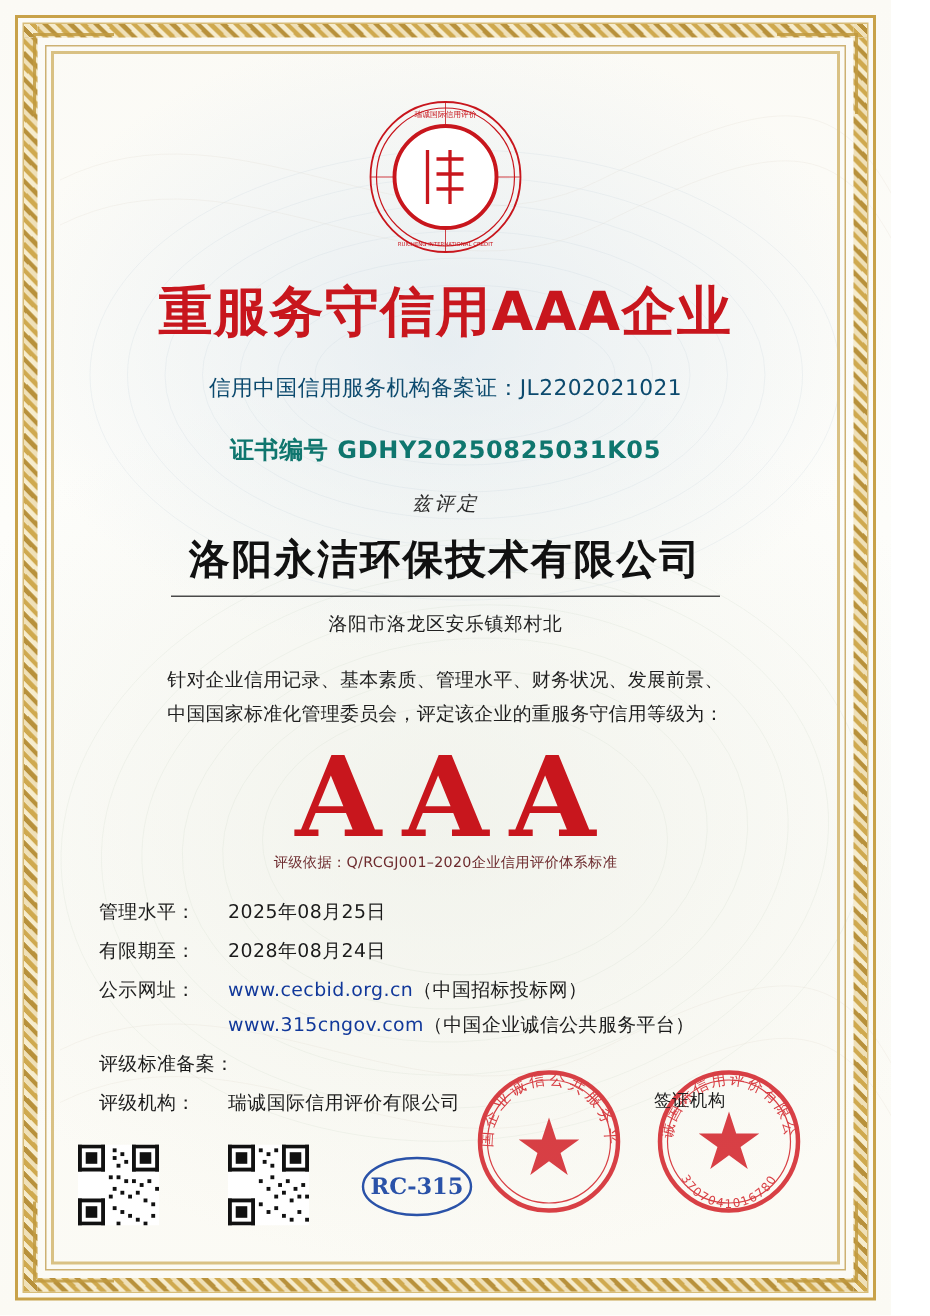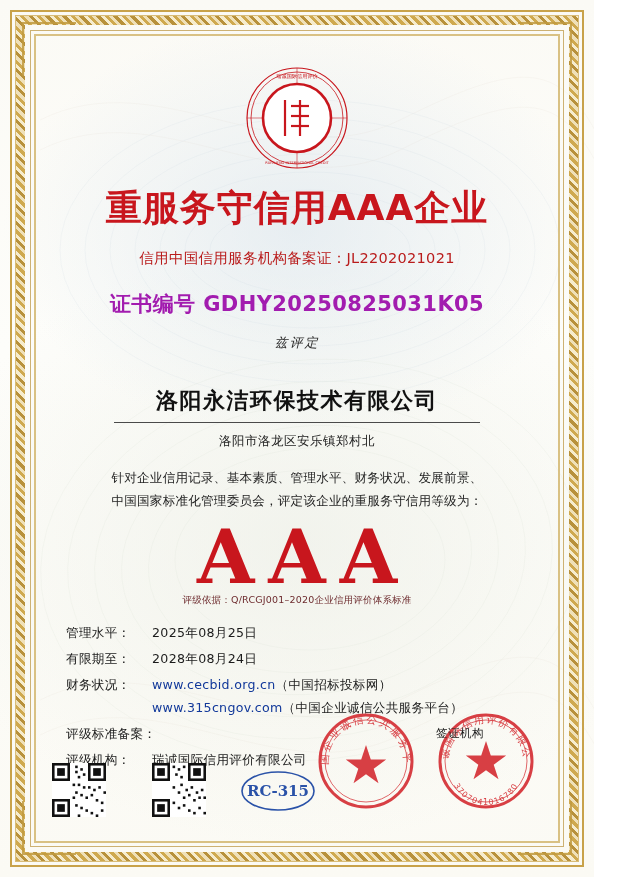--- a/index.html
+++ b/index.html
@@ -86,50 +86,49 @@
     font-size: 36px;
     font-weight: bold;
     color: #c8161d;
     letter-spacing: 1px;
     font-family: "DejaVu Sans", "Liberation Sans", sans-serif;
     white-space: nowrap;
   }
   .filing-no {
     margin-top: 16px;
     font-size: 14.5px;
-    color: #b91c1c;
+    color: #0c4a6e;
     letter-spacing: .3px;
   }
   .cert-no {
     margin-top: 22px;
-    font-size: 21px;
+    font-size: 16px;
     font-weight: bold;
-    color: #a21caf;
+    color: #0f766e;
     letter-spacing: .4px;
   }
   .hereby {
     margin-top: 16px;
     font-size: 13px;
     color: #2b2b2b;
     letter-spacing: 2px;
     font-style: italic;
   }
   .company-block {
     margin-top: 10px;
     width: 366px;
     text-align: center;
     border-bottom: 1.6px solid #4a4a4a;
     padding-bottom: 6px;
   }
   .company-name {
-    font-size: 22px;
+    font-size: 27px;
     font-weight: bold;
     color: #111;
     letter-spacing: 1.5px;
-    margin-top: 24px;
   }
   .company-addr {
     margin-top: 10px;
     font-size: 12.5px;
     color: #222;
     letter-spacing: .5px;
   }
   .desc {
     margin-top: 16px;
     width: 420px;
@@ -306,21 +305,21 @@
     <div class="info">
       <div class="info-row">
         <span class="info-label">管理水平：</span>
         <span class="info-value">2025年08月25日</span>
       </div>
       <div class="info-row">
         <span class="info-label">有限期至：</span>
         <span class="info-value">2028年08月24日</span>
       </div>
       <div class="info-row">
-        <span class="info-label">财务状况：</span>
+        <span class="info-label">公示网址：</span>
         <span class="info-value url">www.cecbid.org.cn</span>
         <span class="paren">（中国招标投标网）</span>
       </div>
       <div class="info-row sub-row">
         <span class="info-value url">www.315cngov.com</span>
         <span class="paren">（中国企业诚信公共服务平台）</span>
       </div>
       <div class="info-row">
         <span class="info-label" style="width:auto;margin-right:2px">评级标准备案：</span>
       </div>

